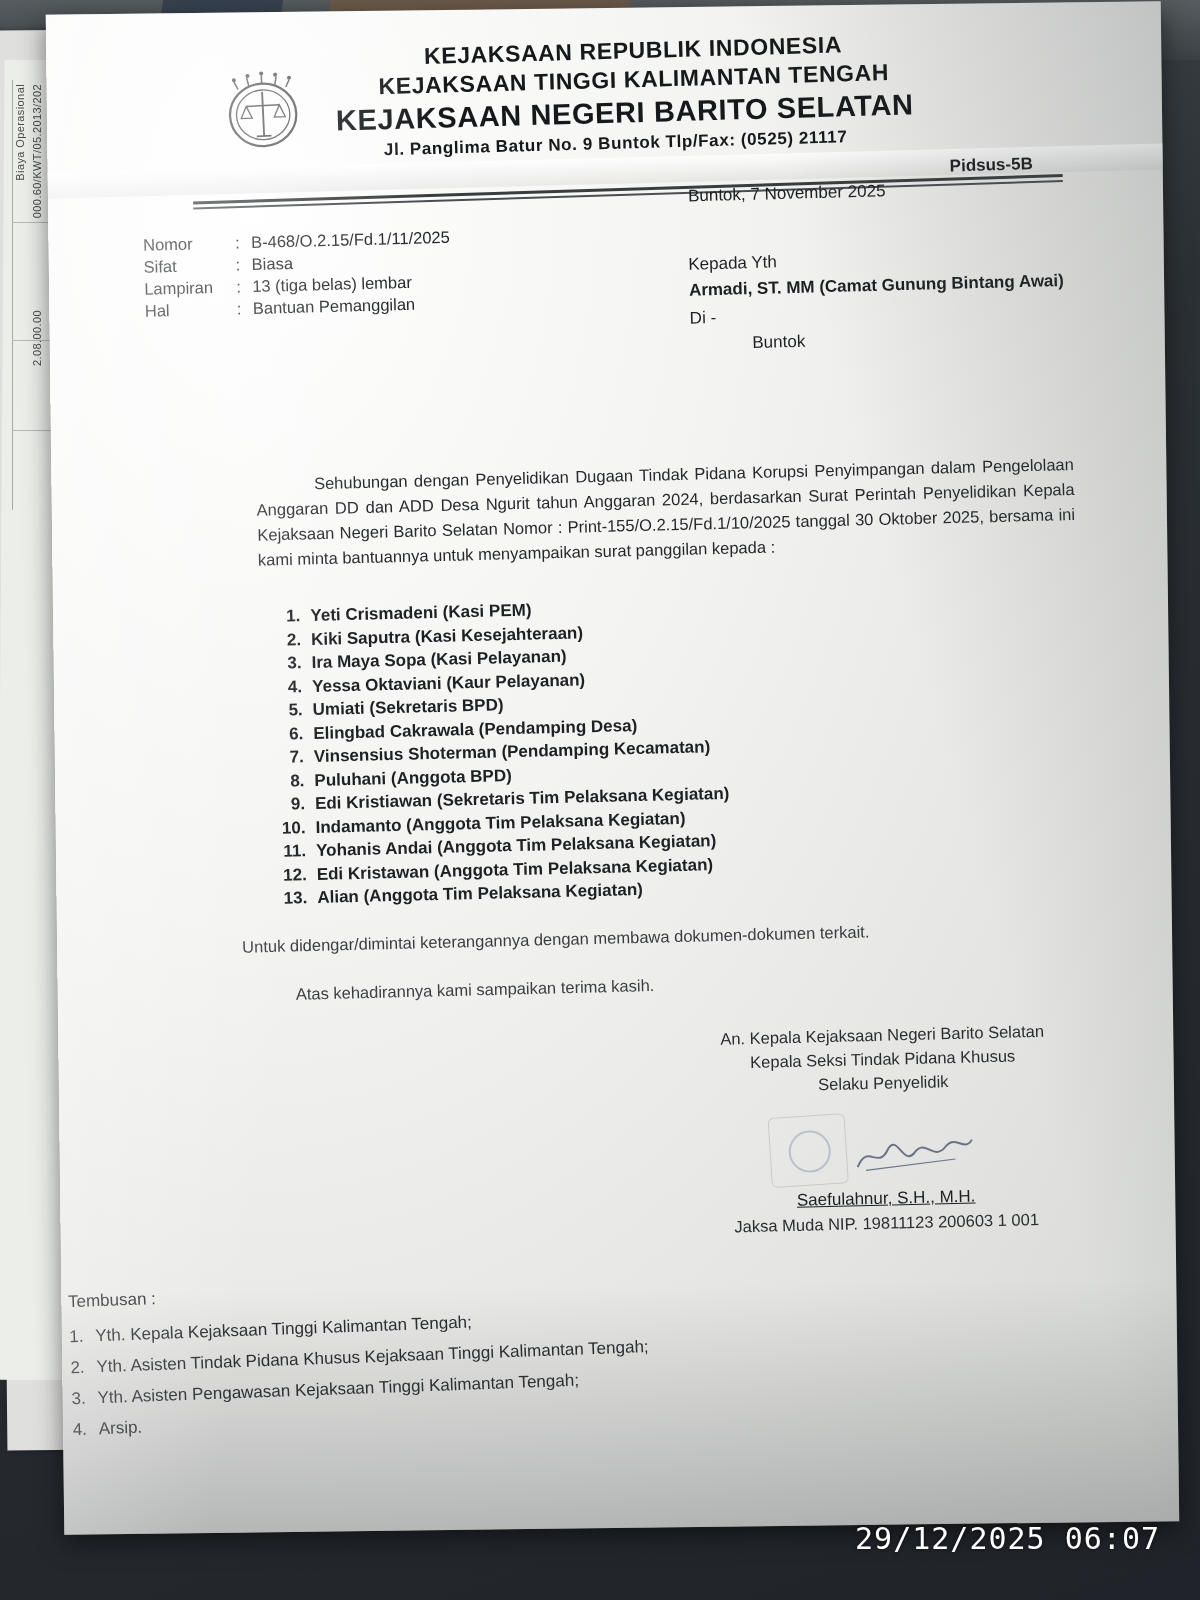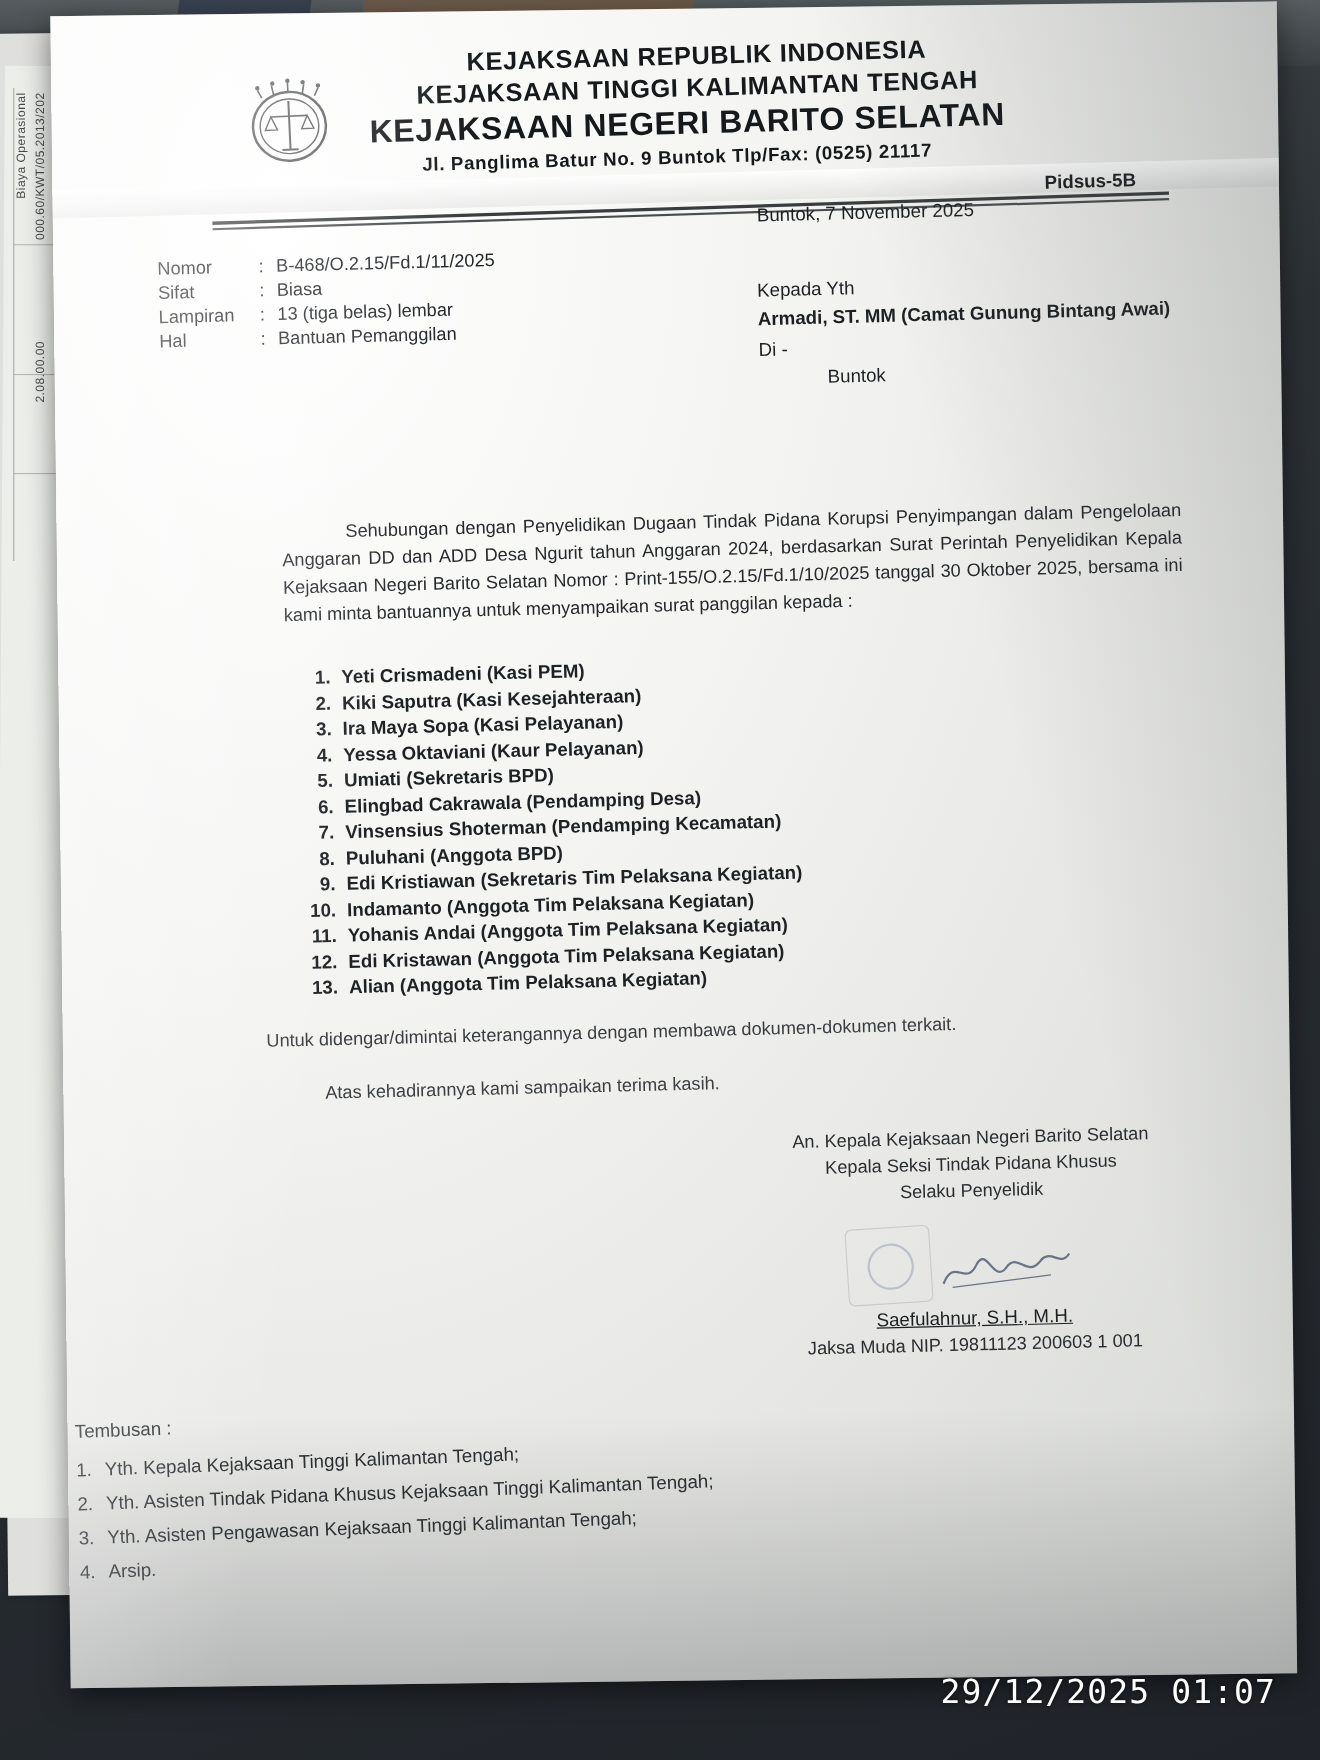--- a/index.html
+++ b/index.html
@@ -507,15 +507,15 @@
         </div>
         <div class="t-row">
           <span class="t-num">4.</span>
           <span>Arsip.</span>
         </div>
       </div>
 
     </div>
   </div>
 
-  <div class="timestamp">29/12/2025 01:07</div>
+  <div class="timestamp">29/12/2025 06:07</div>
 
 </div>
 
 </body></html>

